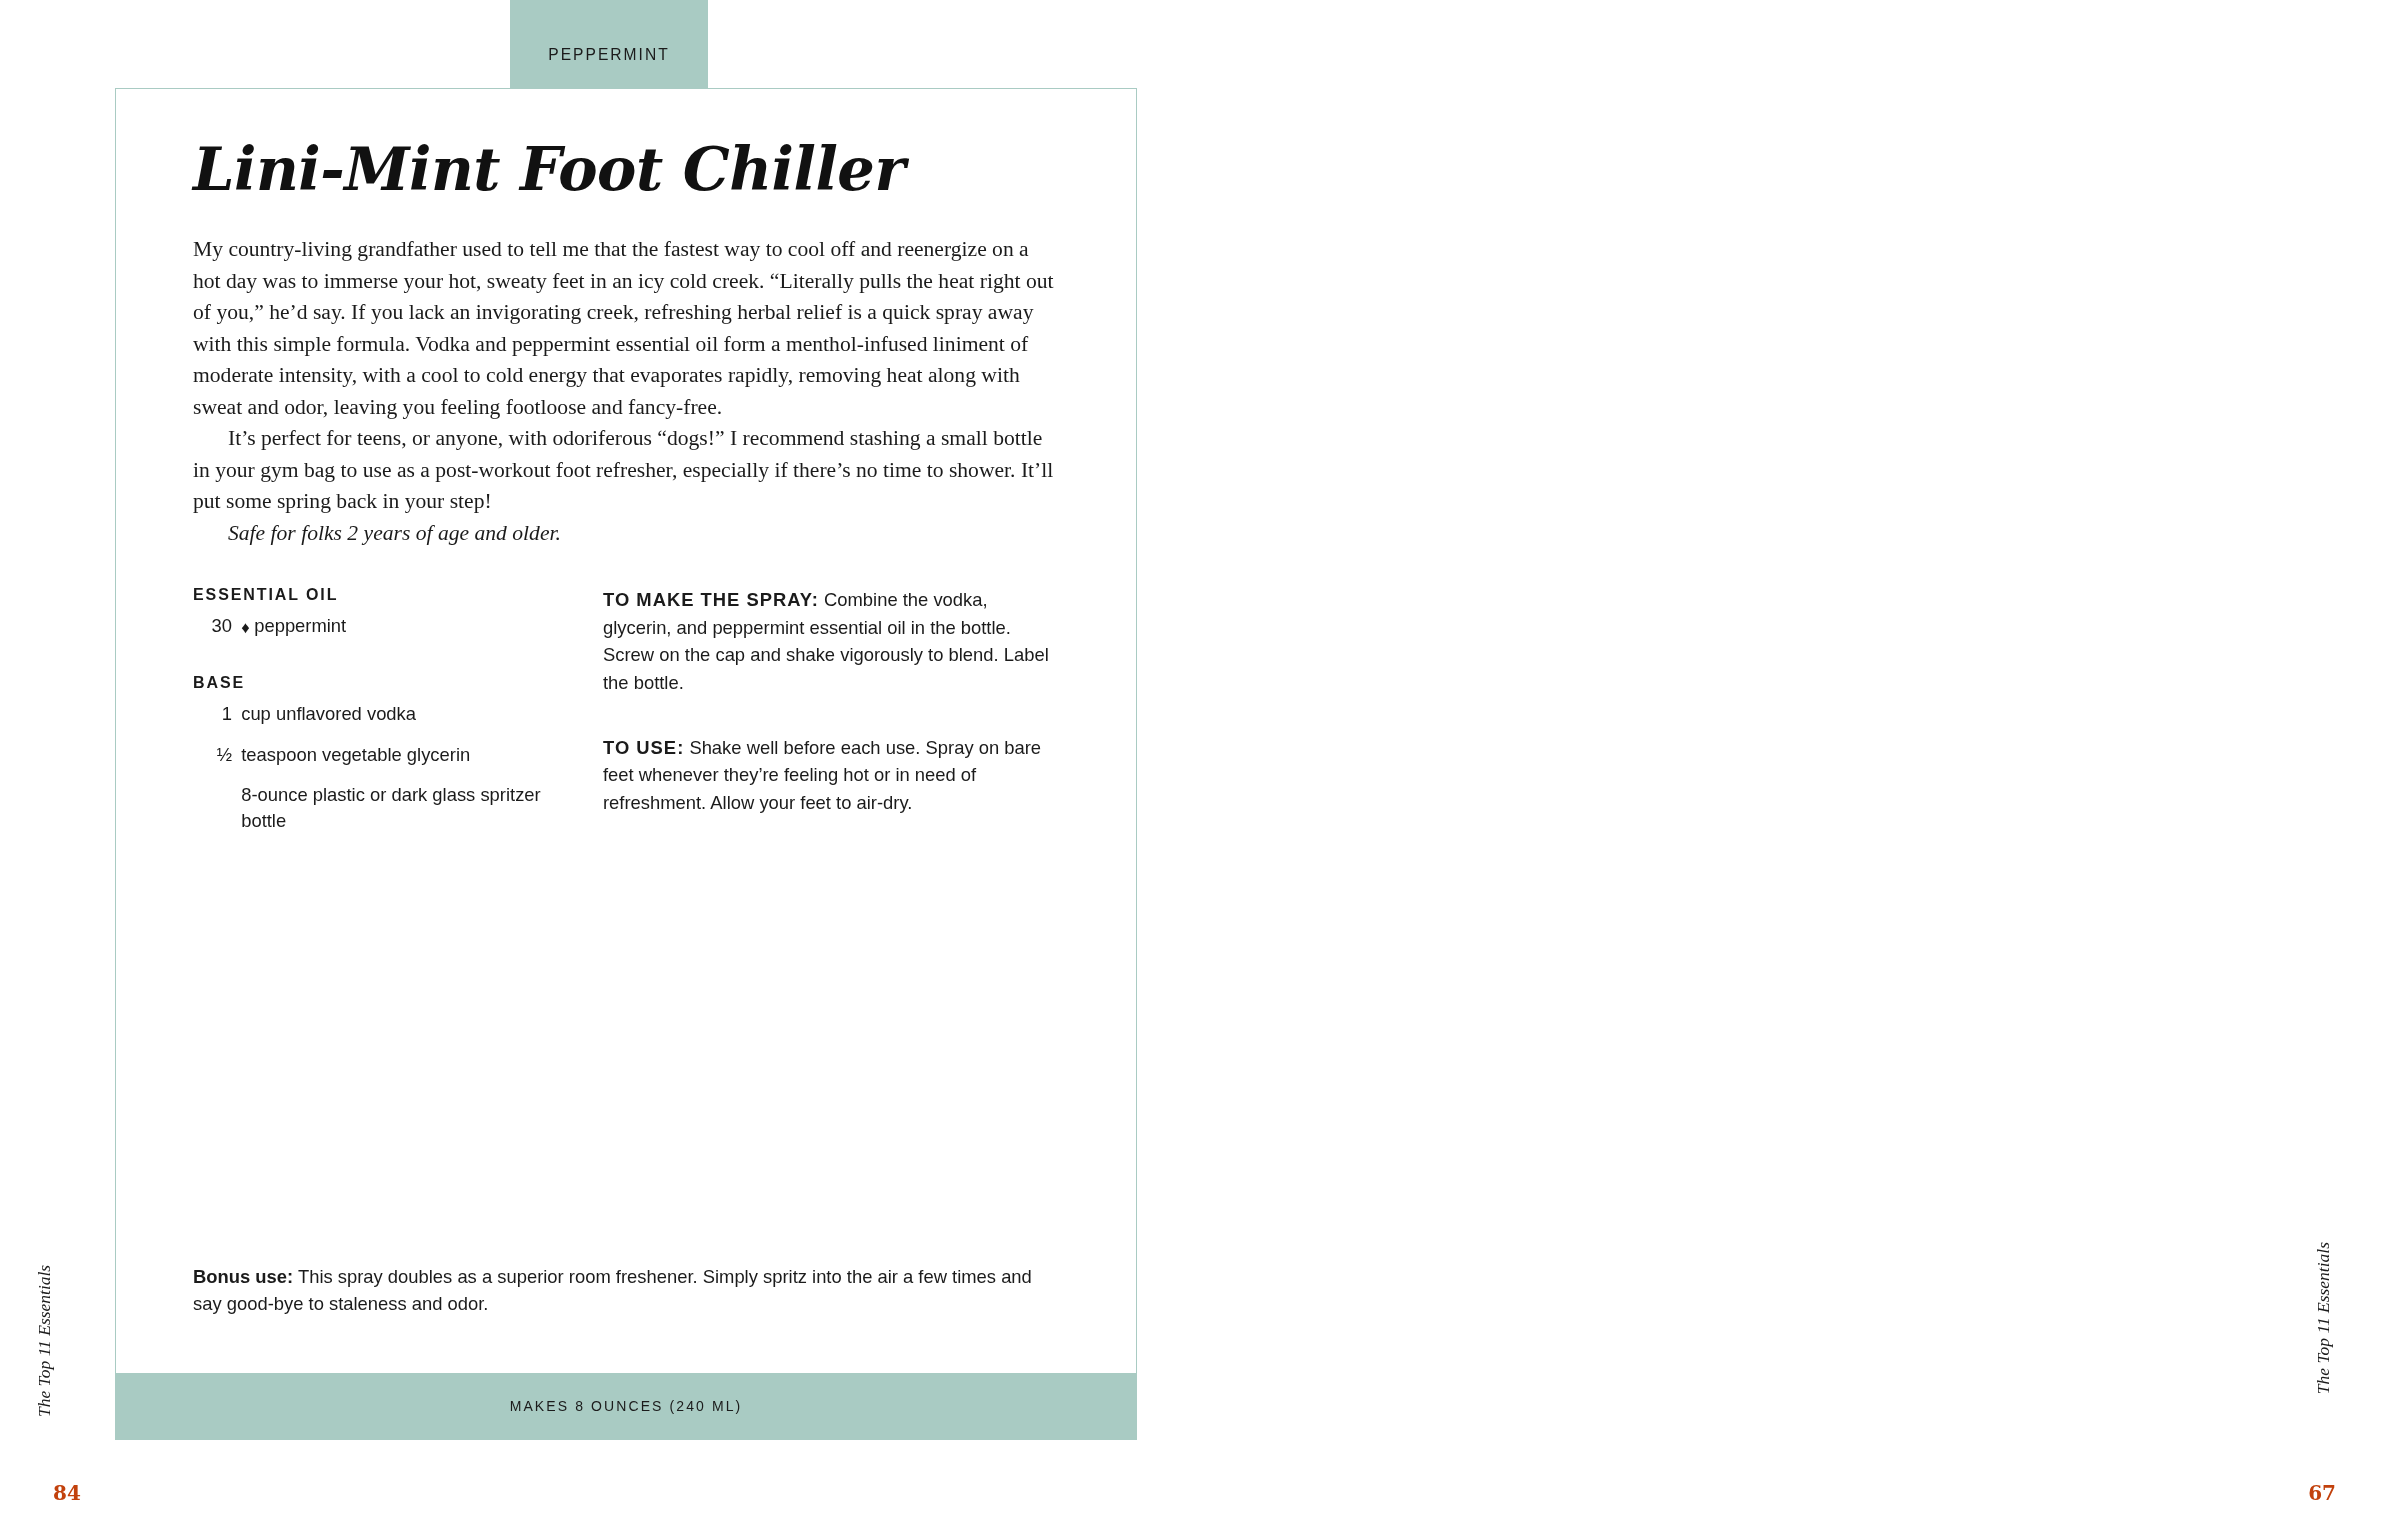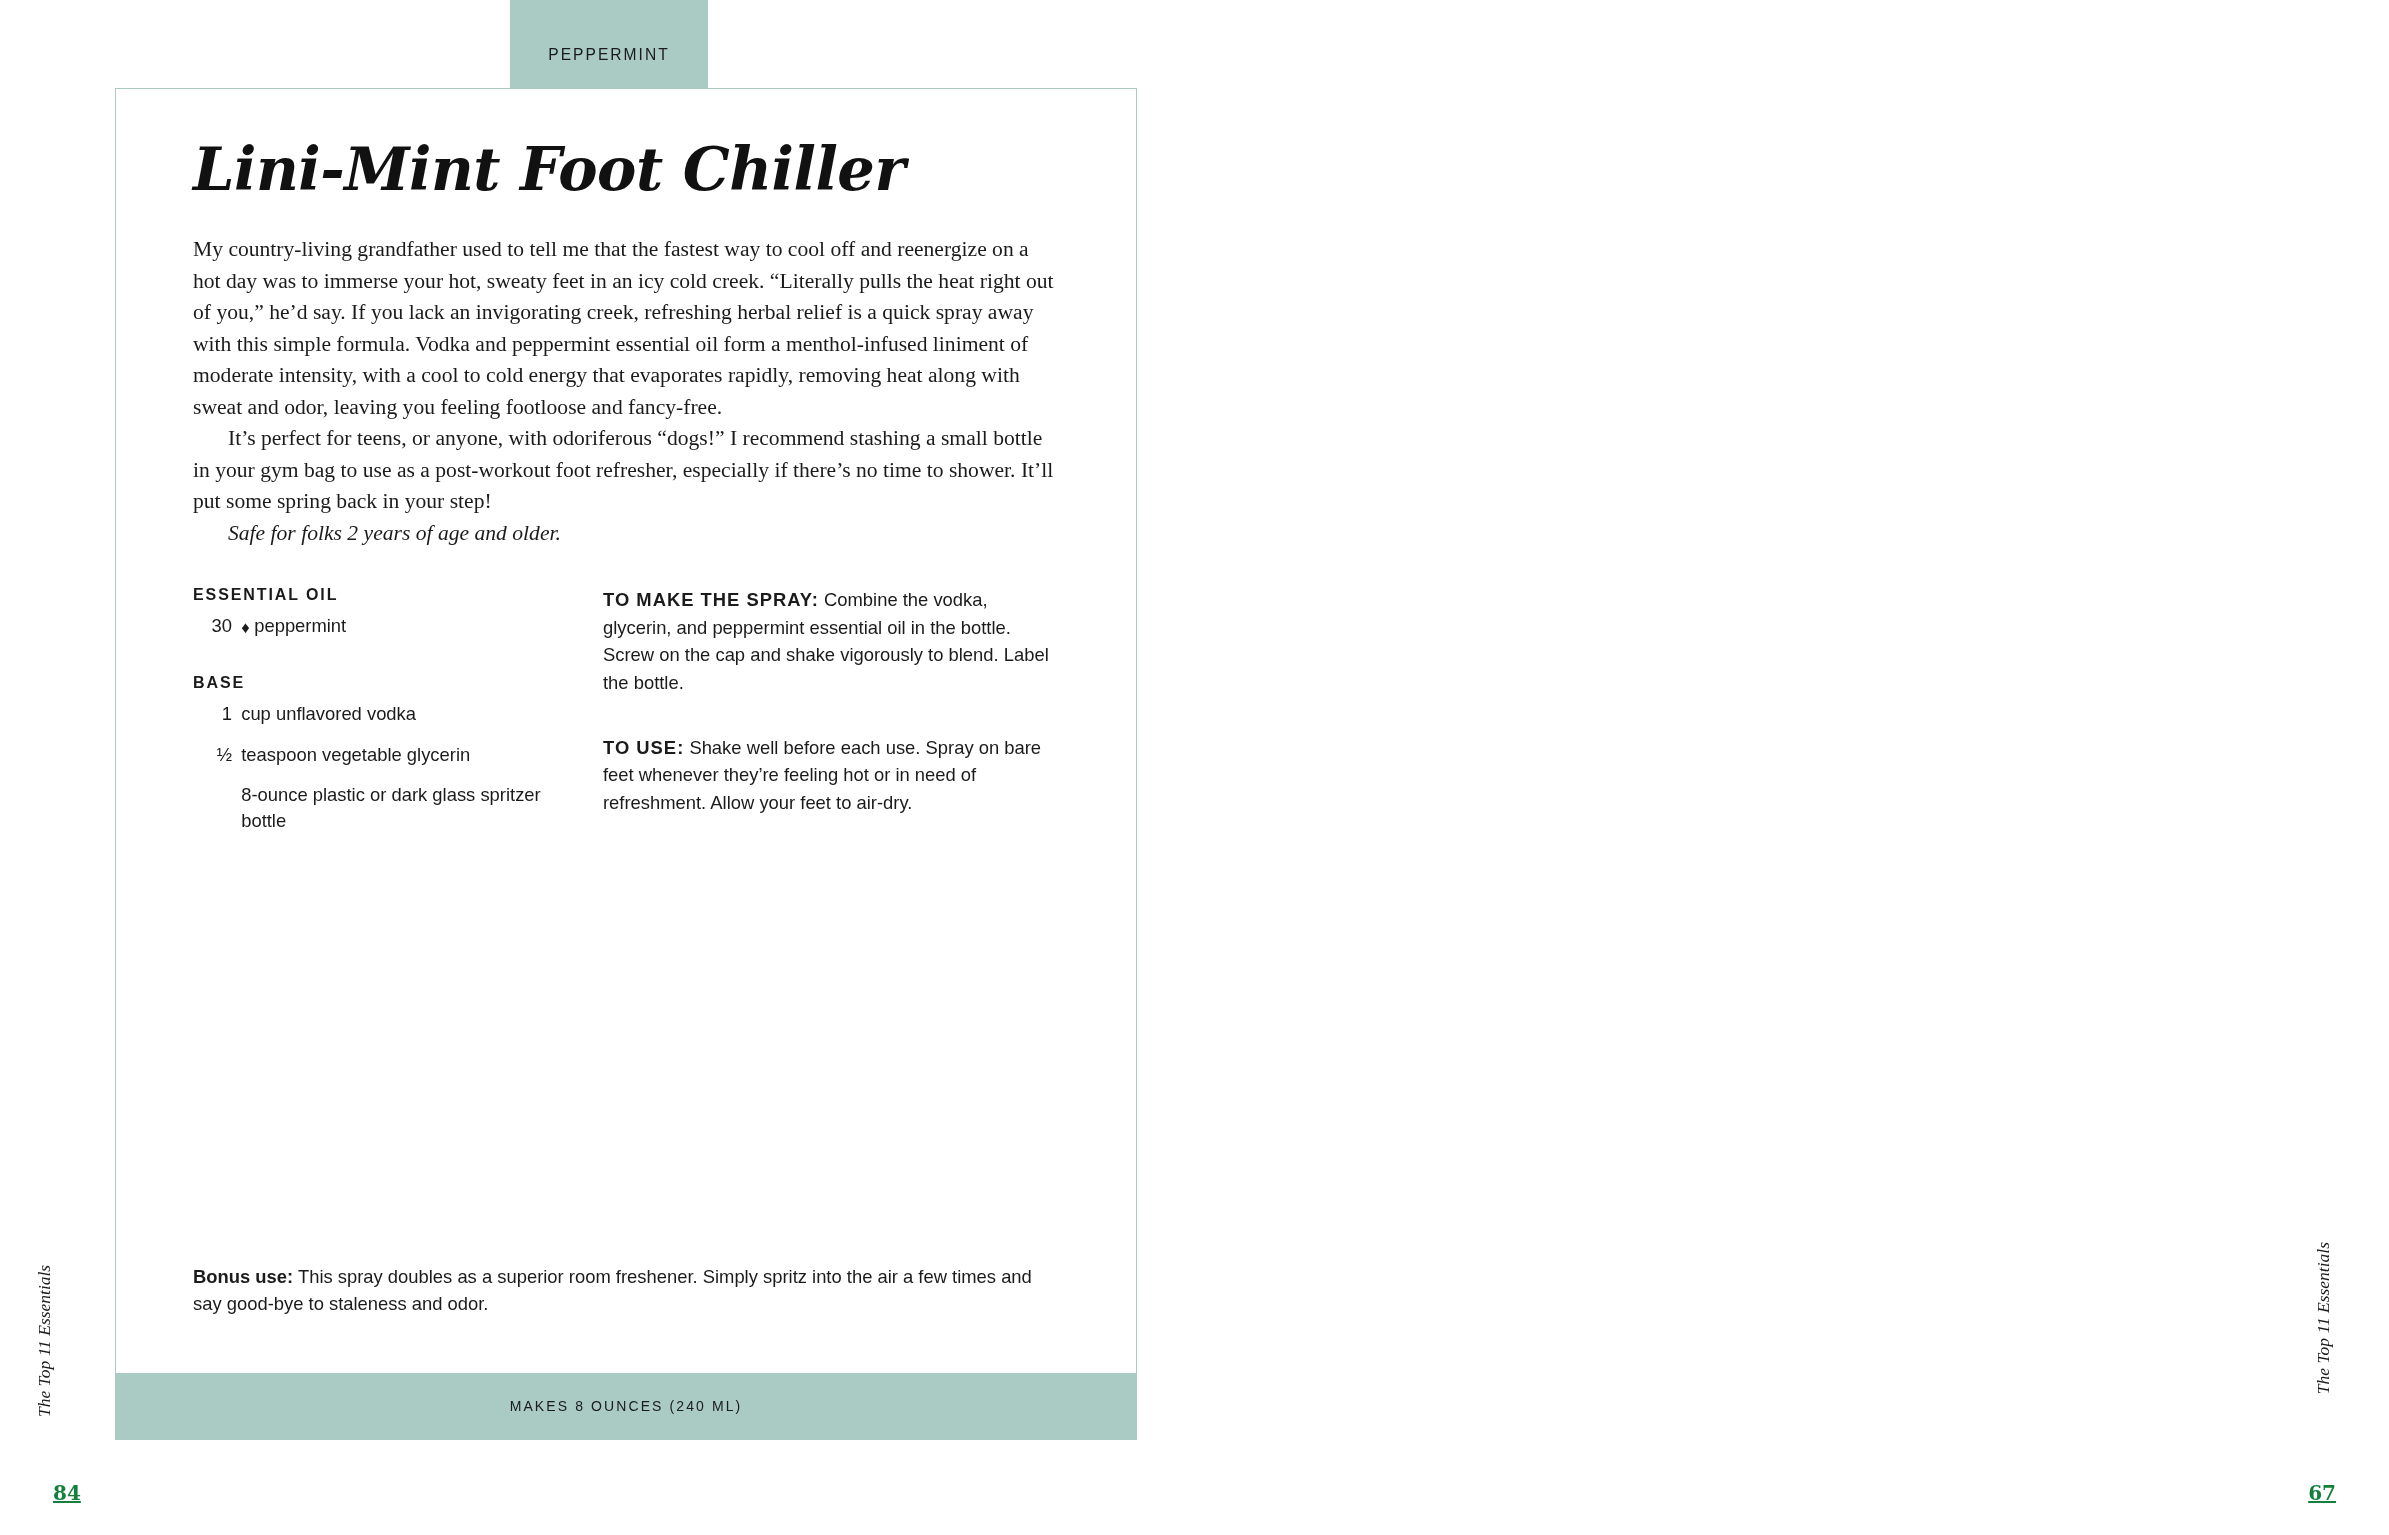--- a/index.html
+++ b/index.html
@@ -179,22 +179,21 @@
     color: #1b1b1b;
   }
 
   
   .folio {
     position: absolute;
     bottom: 31px;
     font-family: "DejaVu Serif", serif;
     font-weight: 700;
     font-size: 20px;
-    color: #15803d;
-    text-decoration: underline;
+    color: #c2410c;
   }
   .page-left .folio { left: 53px; }
   .page-right .folio { right: 53px; }
 
   .side-title {
     position: absolute;
     font-family: "Liberation Serif", serif;
     font-style: italic;
     font-size: 17.5px;
     color: #1b1b1b;

